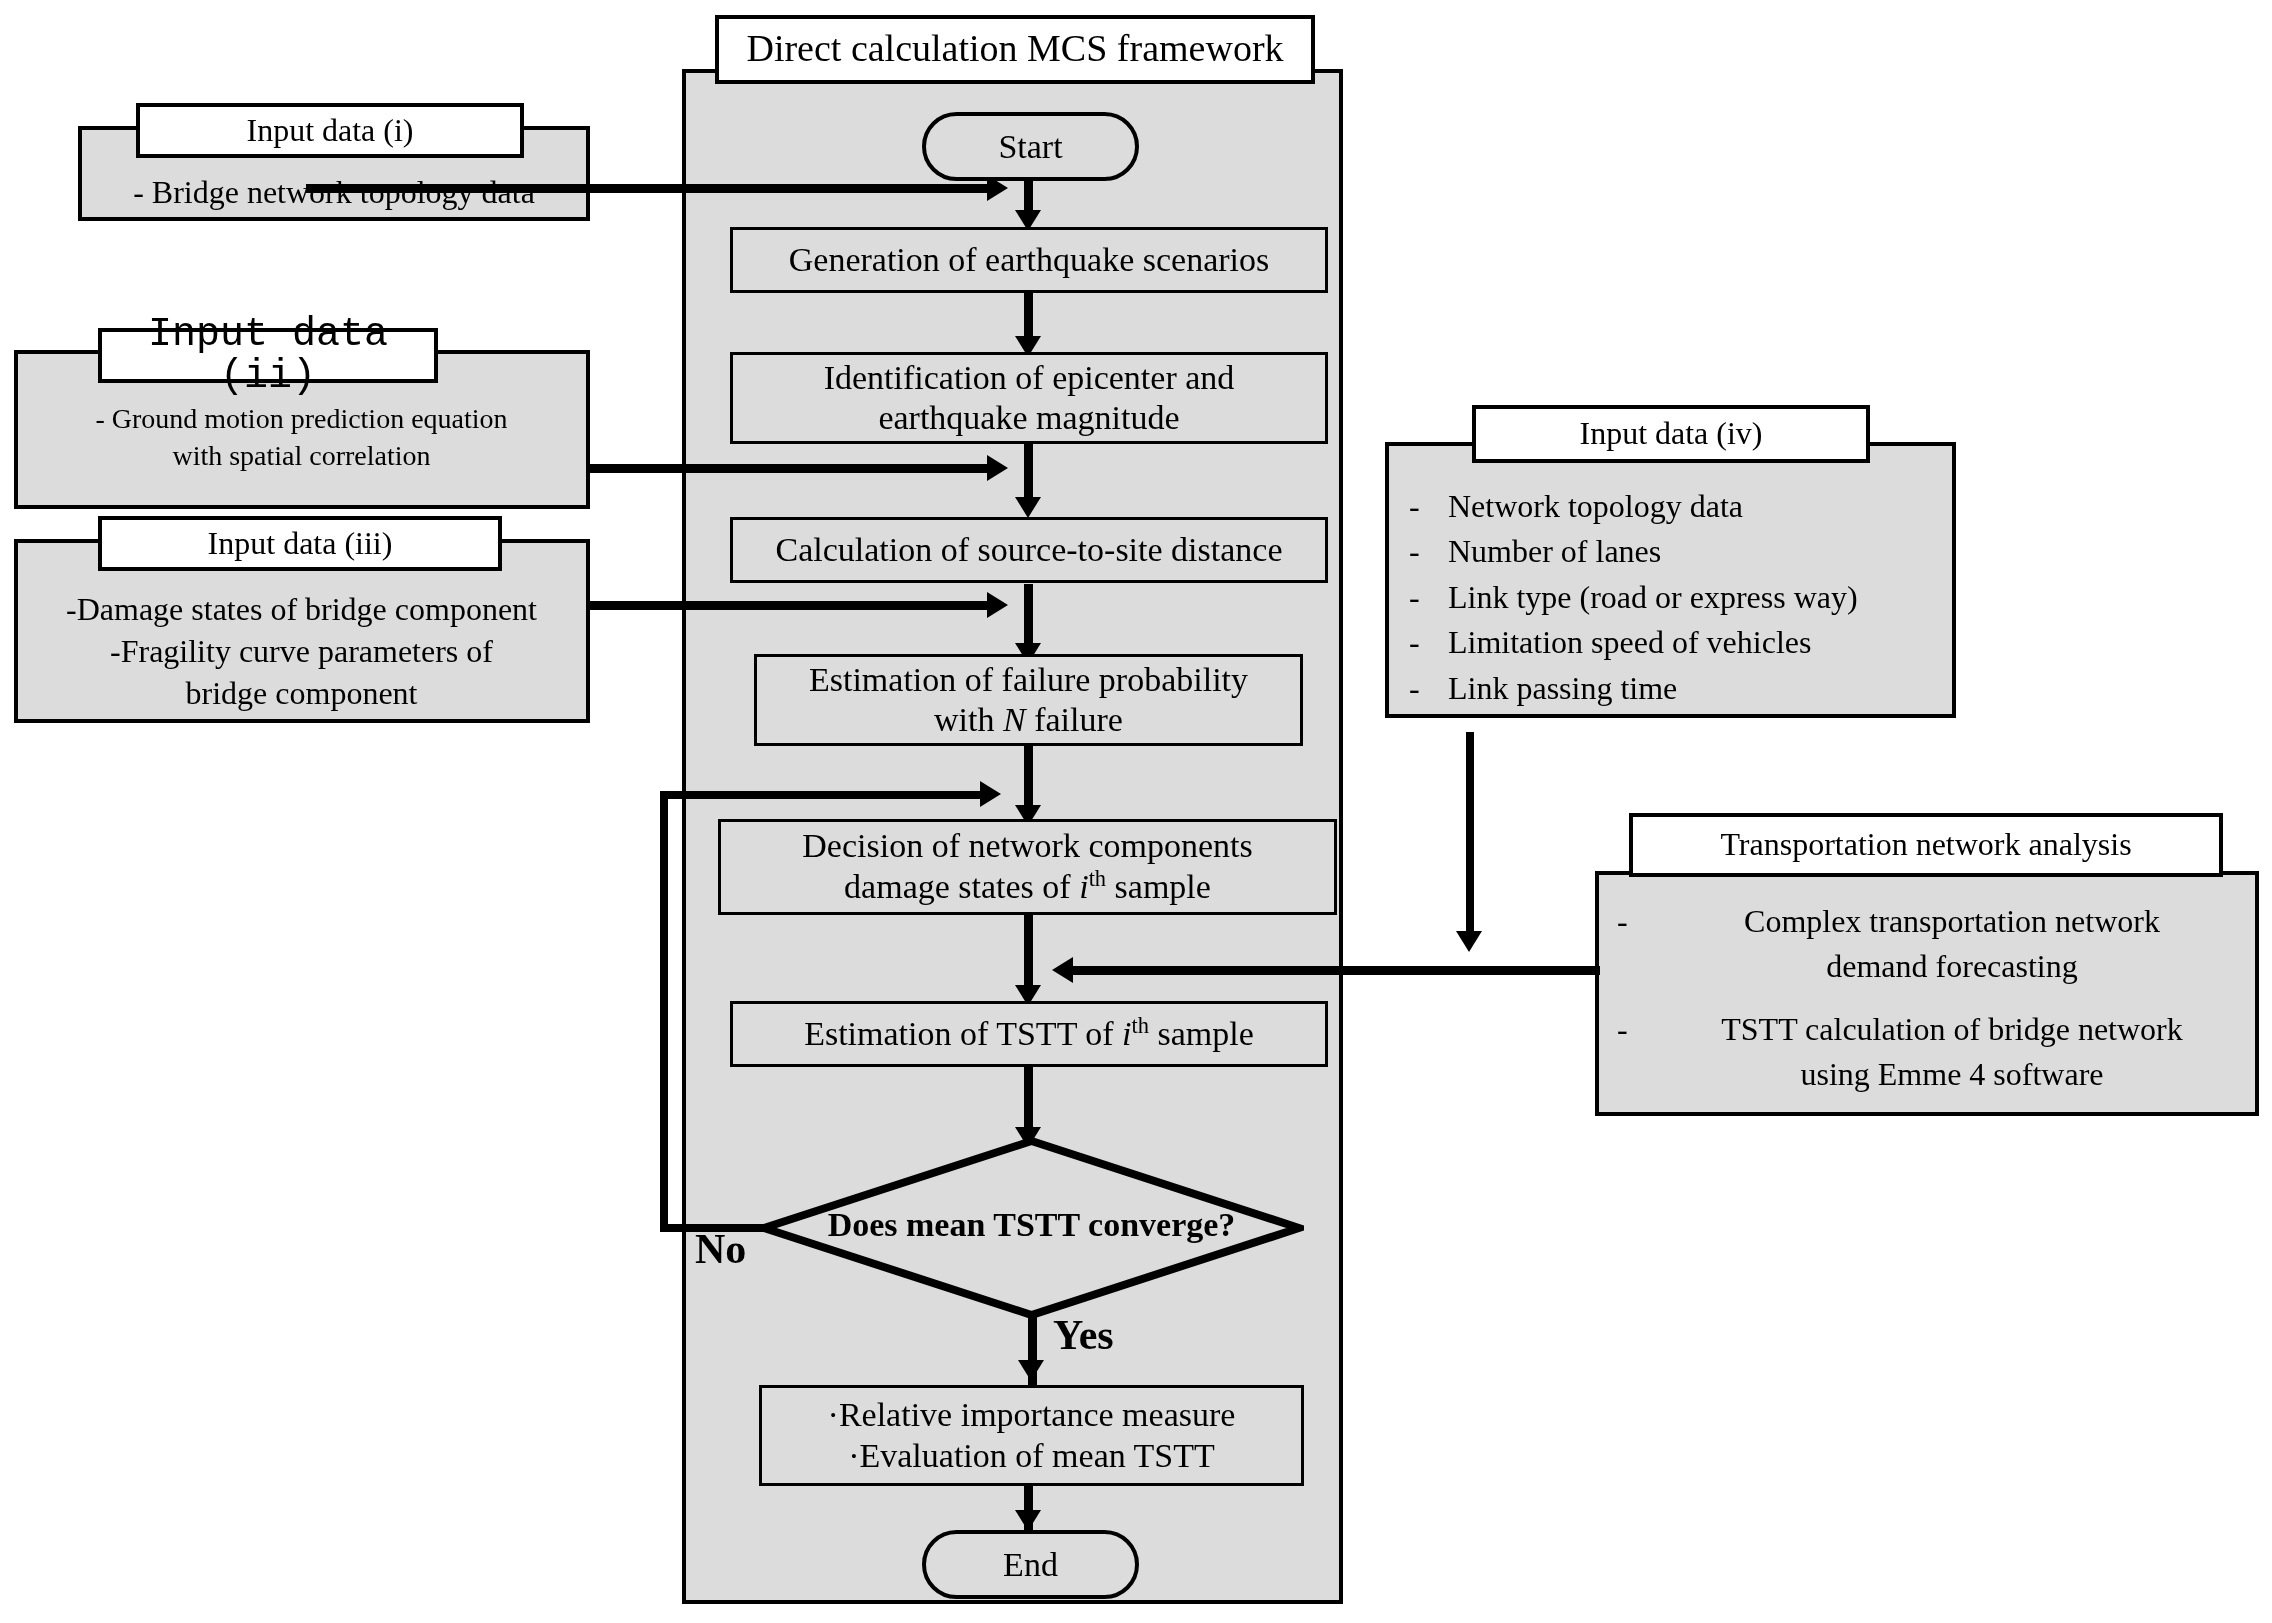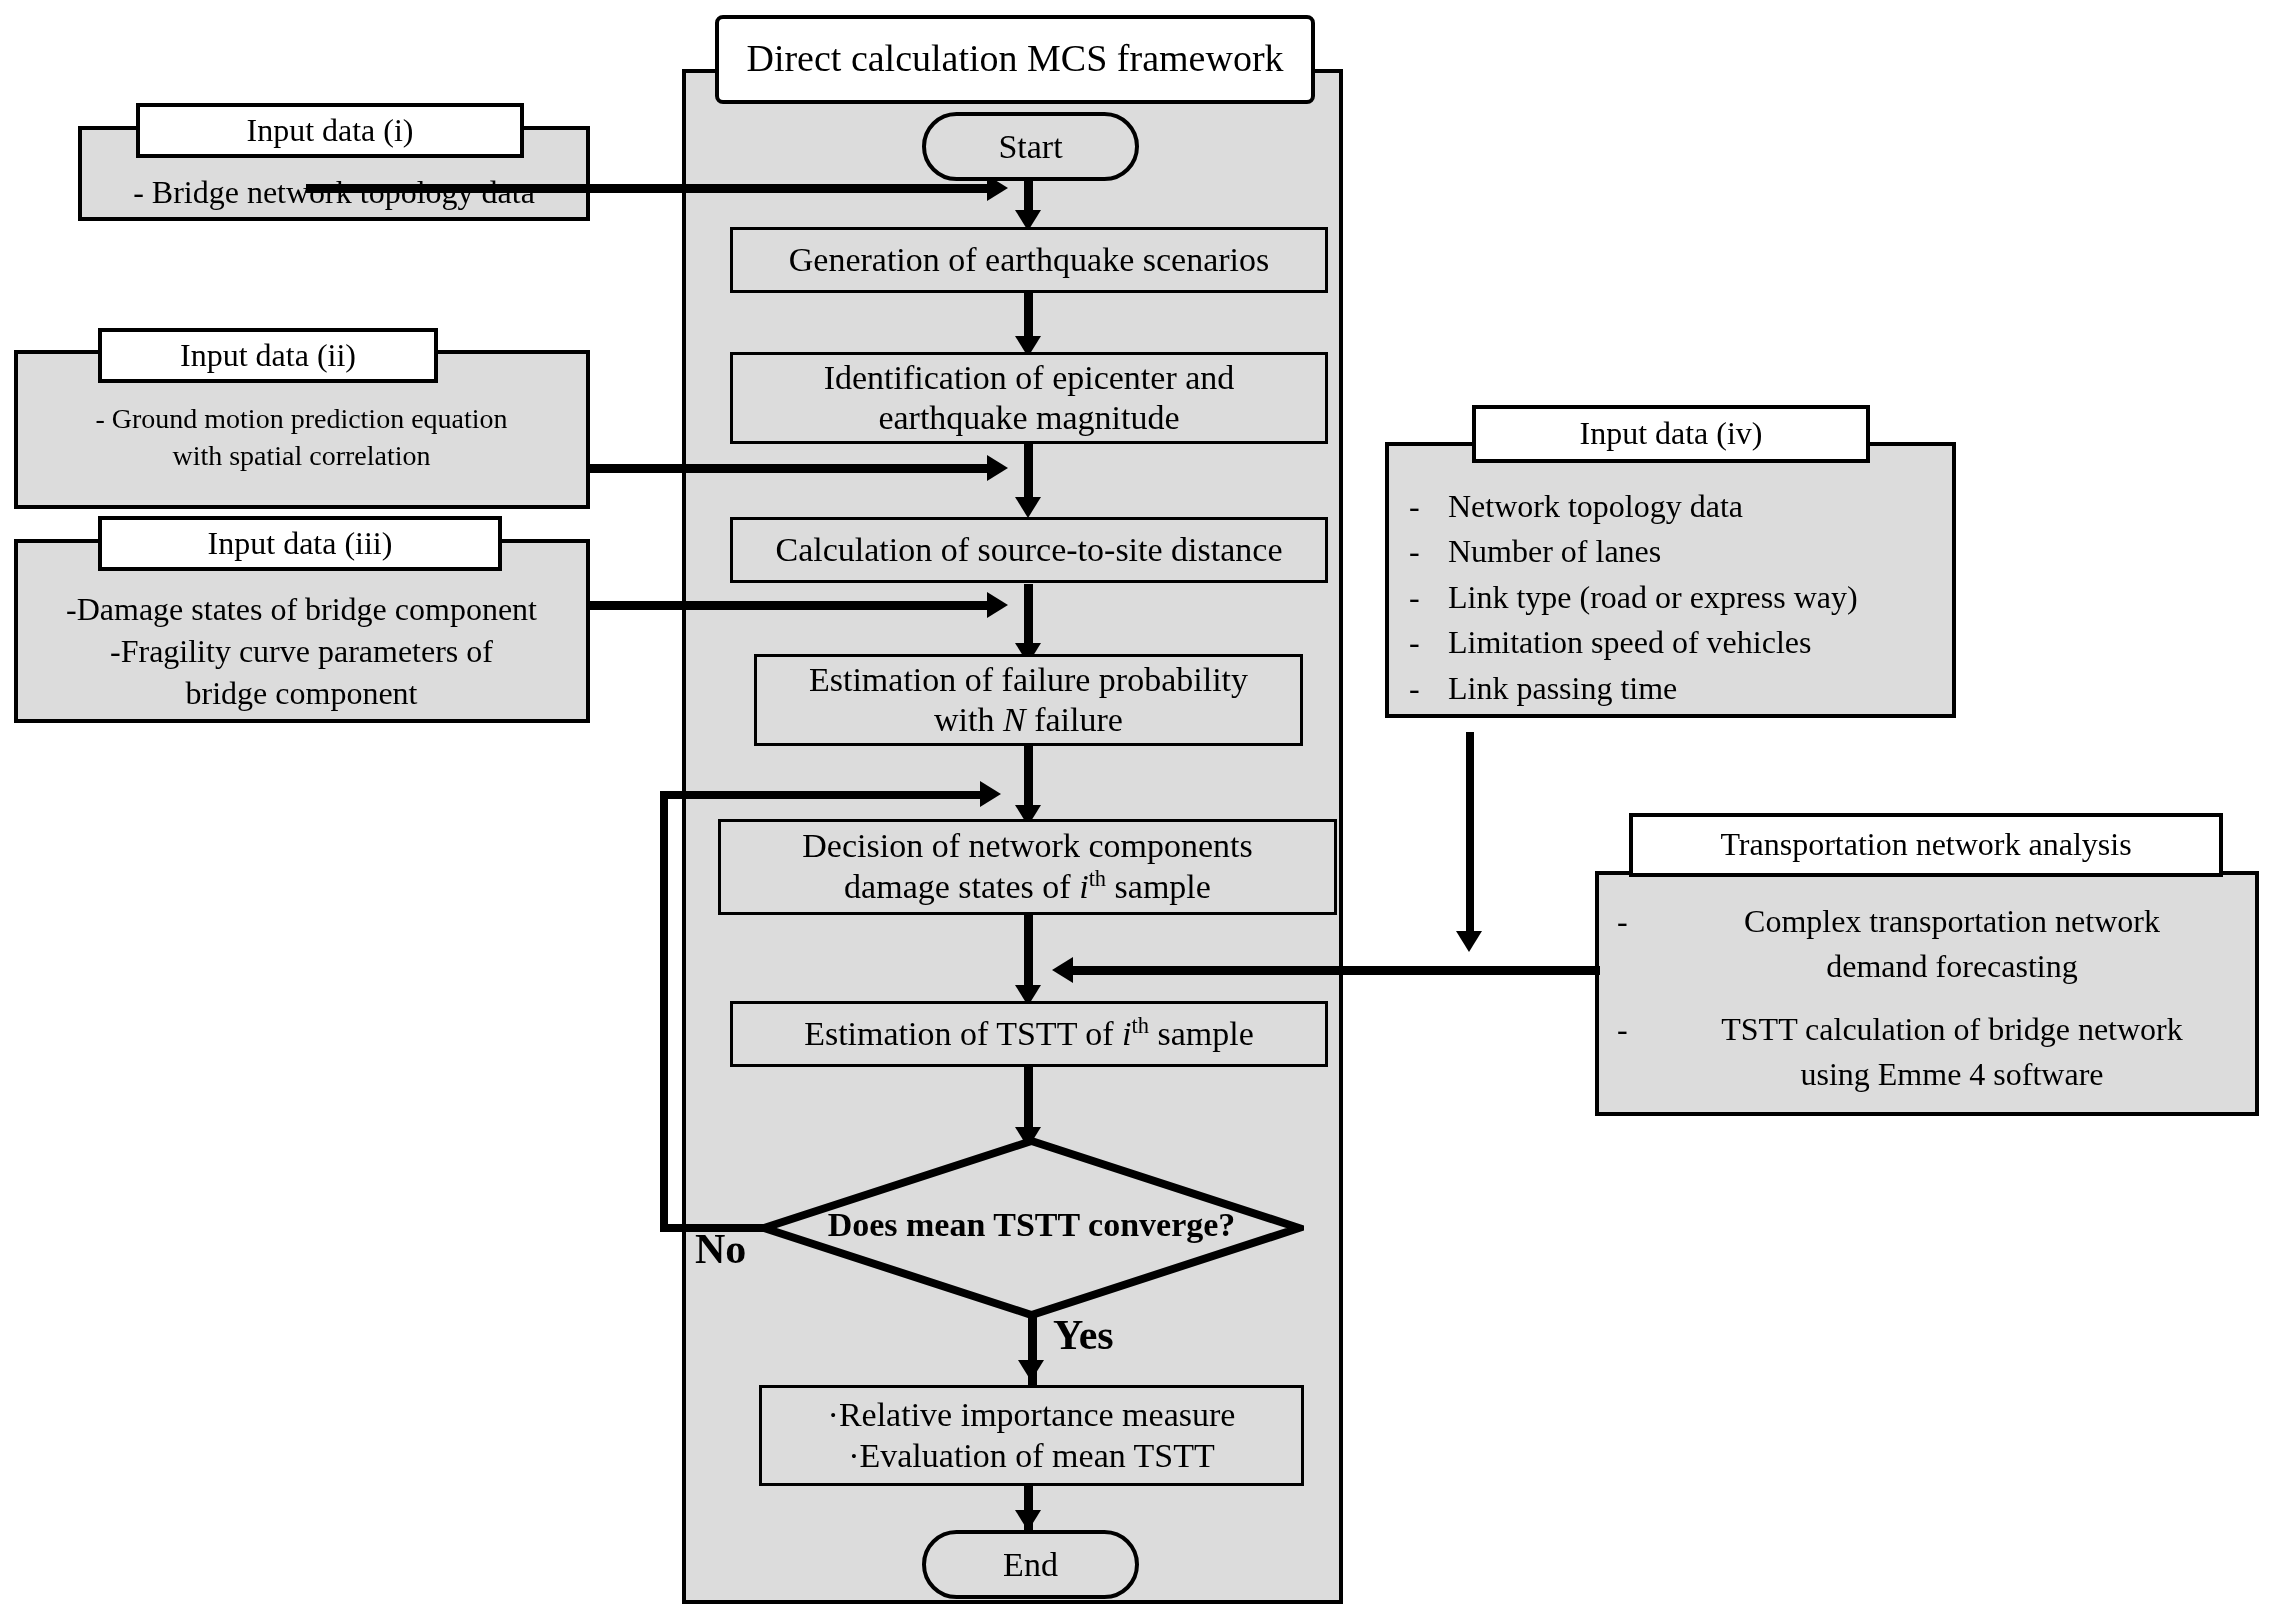--- a/index.html
+++ b/index.html
@@ -119,21 +119,21 @@
   .ital { font-style: italic; }
   .sup { font-size: 0.66em; vertical-align: super; }
   .left-list { position: absolute; z-index: 5; text-align: center; line-height: 1.32; }
 </style>
 </head>
 <body>
 
 <div id="canvas">
 
   <div class="panel" style="left:682px; top:69px; width:661px; height:1535px;"></div>
-  <div class="panel-title" style="left:715px; top:14.7px; width:600px; height:89px; font-size:38px;border-radius:8px;">
+  <div class="panel-title" style="left:715px; top:14.7px; width:600px; height:69px; font-size:38px;">
     <span>Direct calculation MCS framework</span>
   </div>
 
   <div class="term" style="left:922px; top:112px; width:217px; height:69px; font-size:34px;">
     <span>Start</span>
   </div>
 
   <div class="vline" style="left:1024px; top:181px; width:8.6px; height:34px;"></div>
   <div class="arrow-down" style="left:1015px; top:210px;"></div>
 
@@ -230,21 +230,21 @@
     <span>Input data (i)</span>
   </div>
   <div class="left-list" style="left:78px; top:171px; width:512px; font-size:32px;">
     <div>- Bridge network topology data</div>
   </div>
 
   <div class="hline" style="left:306px; top:184px; width:686px; height:8.6px;"></div>
   <div class="arrow-right" style="left:987px; top:175px;"></div>
 
   <div class="panel" style="left:13.5px; top:350px; width:576px; height:159px;"></div>
-  <div class="panel-title" style="left:98px; top:328px; width:340px; height:55px; font-size:32px;">
+  <div class="panel-title" style="left:98px; top:328px; width:340px; height:55px; font-size:40px;font-family:Liberation Mono, monospace;">
     <span>Input data (ii)</span>
   </div>
   <div class="left-list" style="left:13.5px; top:401px; width:576px; font-size:28px;">
     <div>- Ground motion prediction equation</div>
     <div>with spatial correlation</div>
   </div>
 
   <div class="hline" style="left:589px; top:464px; width:403px; height:8.6px;"></div>
   <div class="arrow-right" style="left:987px; top:455px;"></div>
 

